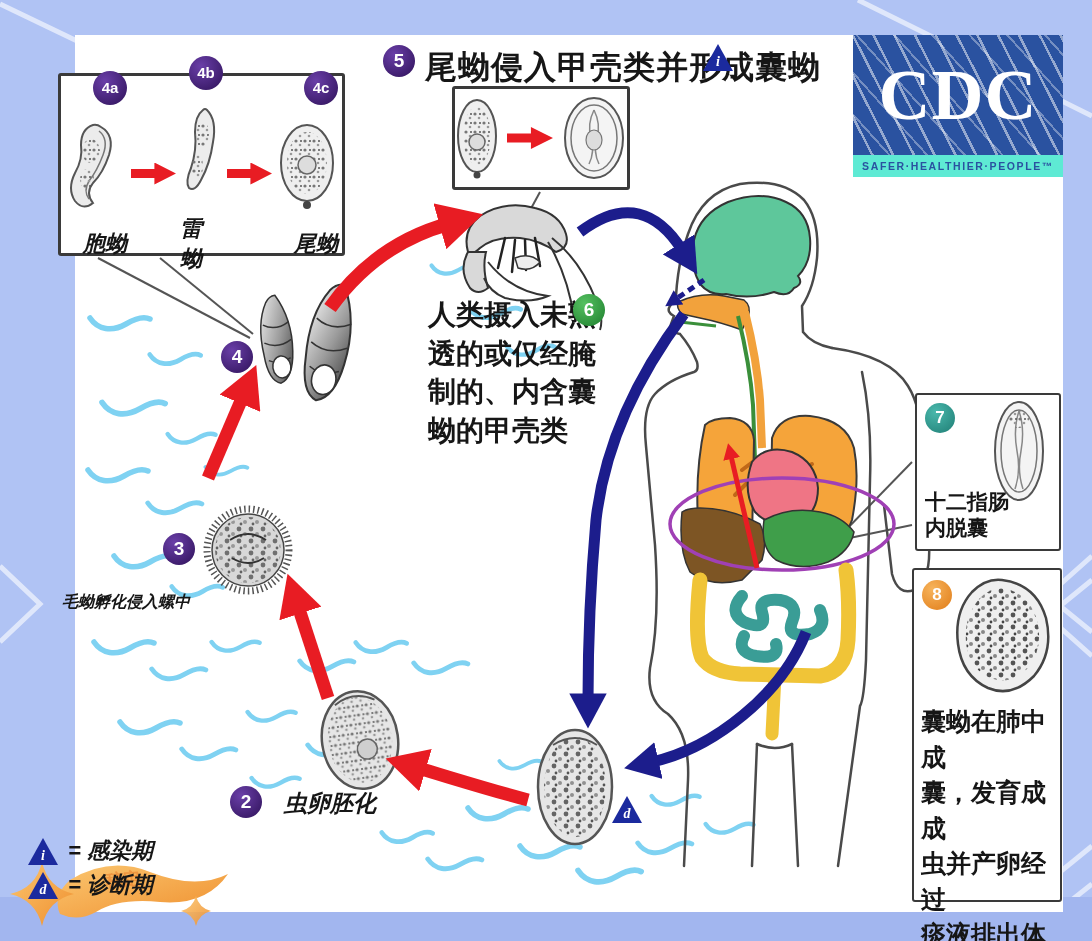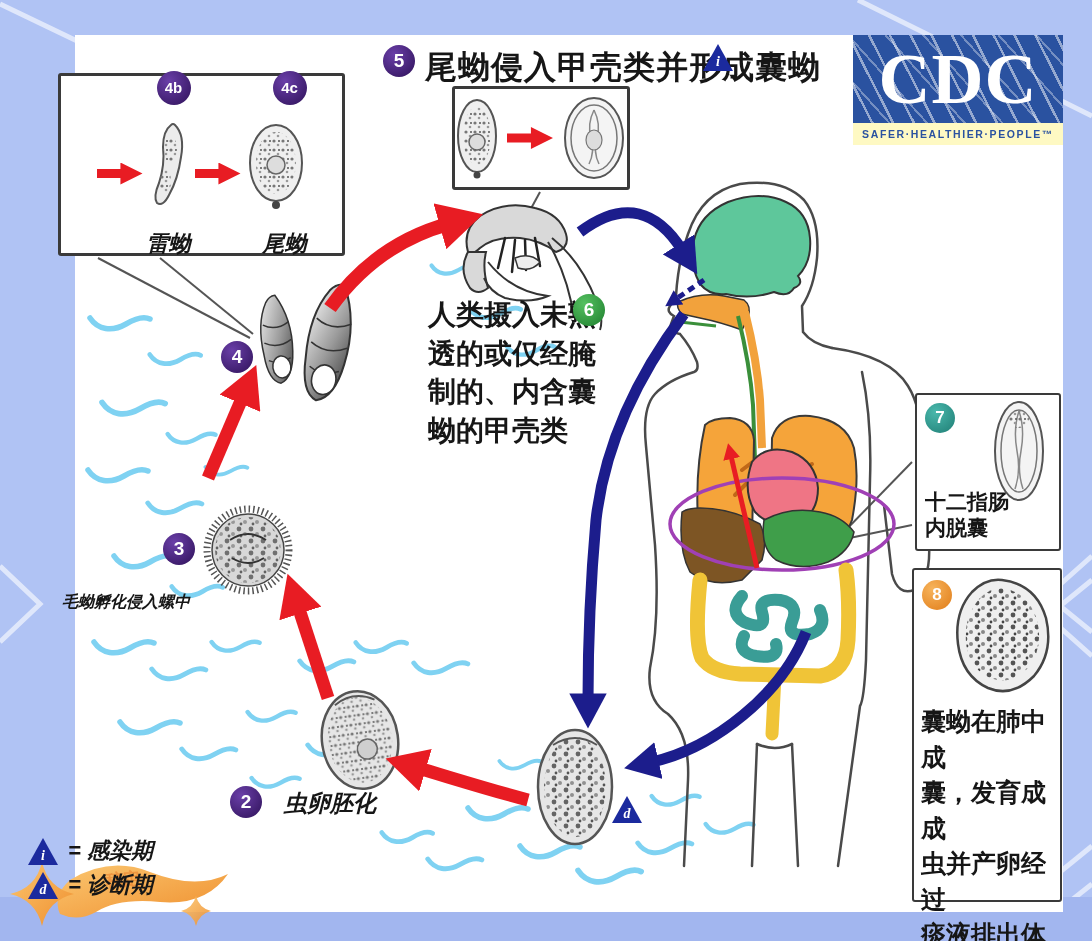--- a/index.html
+++ b/index.html
@@ -22,29 +22,29 @@
   .tri-wrap{position:absolute;width:30px;height:27px;}
   .tri{width:0;height:0;border-left:15px solid transparent;border-right:15px solid transparent;
        border-bottom:27px solid #1b2a9e;}
   .tri-letter{position:absolute;left:0;right:0;bottom:1px;text-align:center;color:#fff;
        font-weight:bold;font-style:italic;font-size:14px;font-family:"Liberation Serif","DejaVu Serif",serif;}
   .blockarrow{width:46px;height:22px;background:#e81c23;
        clip-path:polygon(0 30%,52% 30%,52% 0,100% 50%,52% 100%,52% 70%,0 70%);}
   .stagecol{display:flex;flex-direction:column;align-items:flex-end;gap:16px;}
   .stagelabel{font-weight:bold;font-style:italic;font-size:22px;color:#161616;}
   .cdc{position:absolute;left:853px;top:35px;width:210px;height:138px;}
-  .cdc-blue{position:relative;width:210px;height:88px;background:#2a52a0;overflow:hidden;
+  .cdc-blue{position:relative;width:210px;height:120px;background:#2a52a0;overflow:hidden;
        display:flex;align-items:center;justify-content:center;text-align:center;}
   .cdc-rays{position:absolute;inset:0;
        background:
         repeating-linear-gradient(63deg, transparent 0 16px, rgba(255,255,255,.5) 16px 18.5px),
         repeating-linear-gradient(48deg, transparent 0 26px, rgba(255,255,255,.35) 26px 28px);}
   .cdc-text{position:relative;color:#fff;font-family:"Liberation Serif","DejaVu Serif",serif;
        font-weight:bold;font-size:72px;letter-spacing:1px;line-height:1;}
-  .cdc-tag{width:210px;height:22px;background:#fef9c3;color:#2a52a0;font-weight:bold;
+  .cdc-tag{width:210px;height:22px;background:#5eead4;color:#2a52a0;font-weight:bold;
        font-size:10.5px;letter-spacing:1.6px;display:flex;align-items:center;justify-content:center;}
   .legend-row{position:absolute;display:flex;align-items:center;gap:10px;}
   .legend-label{font-weight:bold;font-style:italic;font-size:22px;color:#161616;}
   .watermark{position:absolute;left:106px;top:868px;color:rgba(231,122,40,.55);
        font-size:17px;font-weight:bold;transform:rotate(-4deg);}
 </style>
 </head>
 <body>
 
 <div class="stage">
@@ -252,20 +252,30 @@
 
   <div class="cdc">
     <div class="cdc-blue">
       <div class="cdc-rays"></div>
       <div class="cdc-text">CDC</div>
     </div>
     <div class="cdc-tag">SAFER·HEALTHIER·PEOPLE™</div>
   </div>
 
   <div class="box" style="left:58px;top:73px;width:287px;height:183px;display:flex;align-items:center;justify-content:center;gap:4px;padding:4px;">
+    <div class="stagecol">
+      <div class="badge" style="position:static;width:34px;height:34px;font-size:15px;">4a</div>
+      <svg width="62" height="92">
+        <path d="M36,6 Q50,14 44,34 Q38,52 28,62 Q20,72 28,82 Q18,90 10,80 Q2,68 10,52 Q18,38 16,24 Q16,8 28,4 Q32,3 36,6 Z" fill="#ececec" stroke="#555" stroke-width="2"></path>
+        <path d="M34,10 Q44,18 38,34 Q32,50 24,60 Q18,70 24,78" fill="none" stroke="#777" stroke-width="1.5"></path>
+        <ellipse cx="26" cy="30" rx="9" ry="12" fill="url(#spk)"></ellipse>
+        <ellipse cx="22" cy="58" rx="7" ry="10" fill="url(#spk)"></ellipse>
+      </svg>
+      <div class="stagelabel">胞蚴</div>
+    </div>
     <div class="blockarrow" style="margin-top:18px;"></div>
     <div class="stagecol">
       <div class="badge" style="position:static;width:34px;height:34px;font-size:15px;">4b</div>
       <svg width="40" height="92">
         <path d="M24,4 Q34,14 30,36 Q27,58 18,74 Q12,86 6,82 Q2,76 8,62 Q14,44 12,26 Q12,10 20,4 Q22,2 24,4 Z" fill="#ececec" stroke="#555" stroke-width="2"></path>
         <ellipse cx="19" cy="28" rx="7" ry="13" fill="url(#spk)"></ellipse>
         <ellipse cx="14" cy="60" rx="6" ry="12" fill="url(#spk)"></ellipse>
       </svg>
       <div class="stagelabel">雷蚴</div>
     </div>

